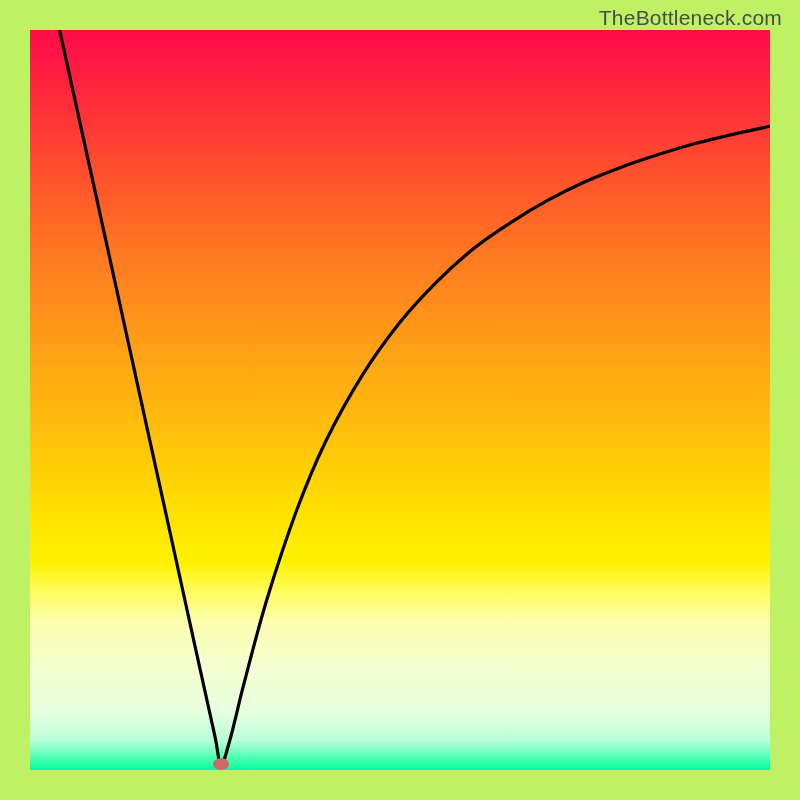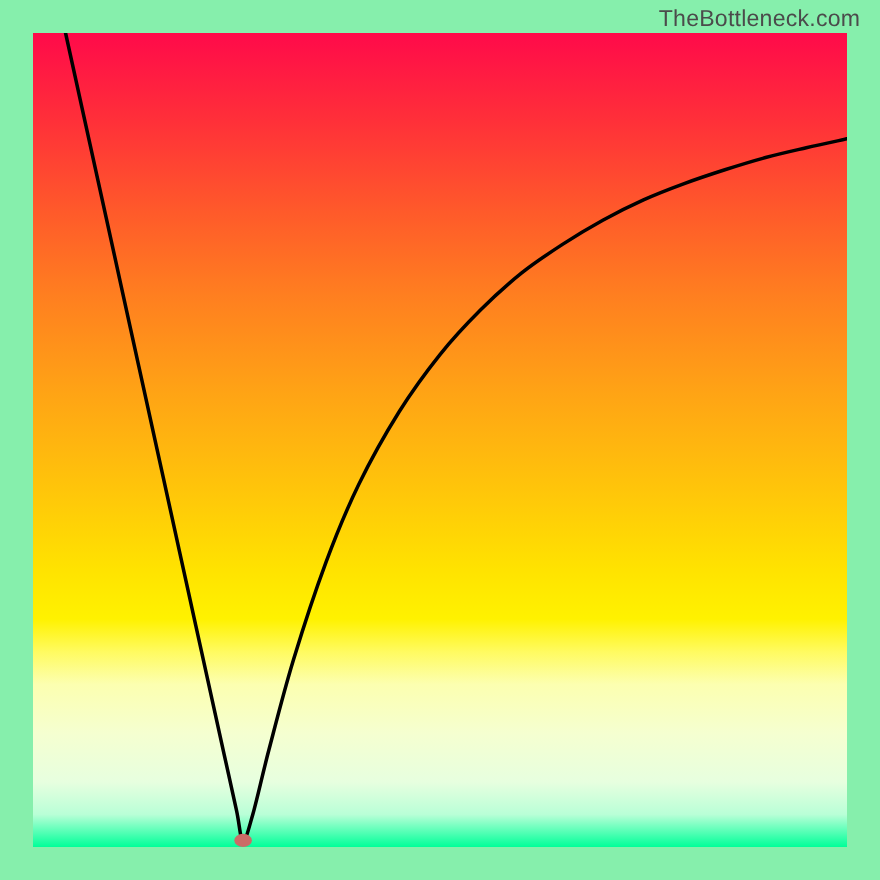--- a/index.html
+++ b/index.html
@@ -1,20 +1,20 @@
 <!DOCTYPE html>
 <html><head>
 <meta charset="utf-8">
 <style>
   * { margin: 0; padding: 0; box-sizing: border-box; }
   html, body { width: 800px; height: 800px; overflow: hidden; background: #000; }
   .frame {
     width: 800px;
     height: 800px;
-    background: #86efac;
+    background: #bef264;
     position: relative;
   }
   .plot-area {
     position: absolute;
     left: 30px;
     top: 30px;
     width: 740px;
     height: 740px;
     background: linear-gradient(to bottom,
       #ff0a4a 0%,

